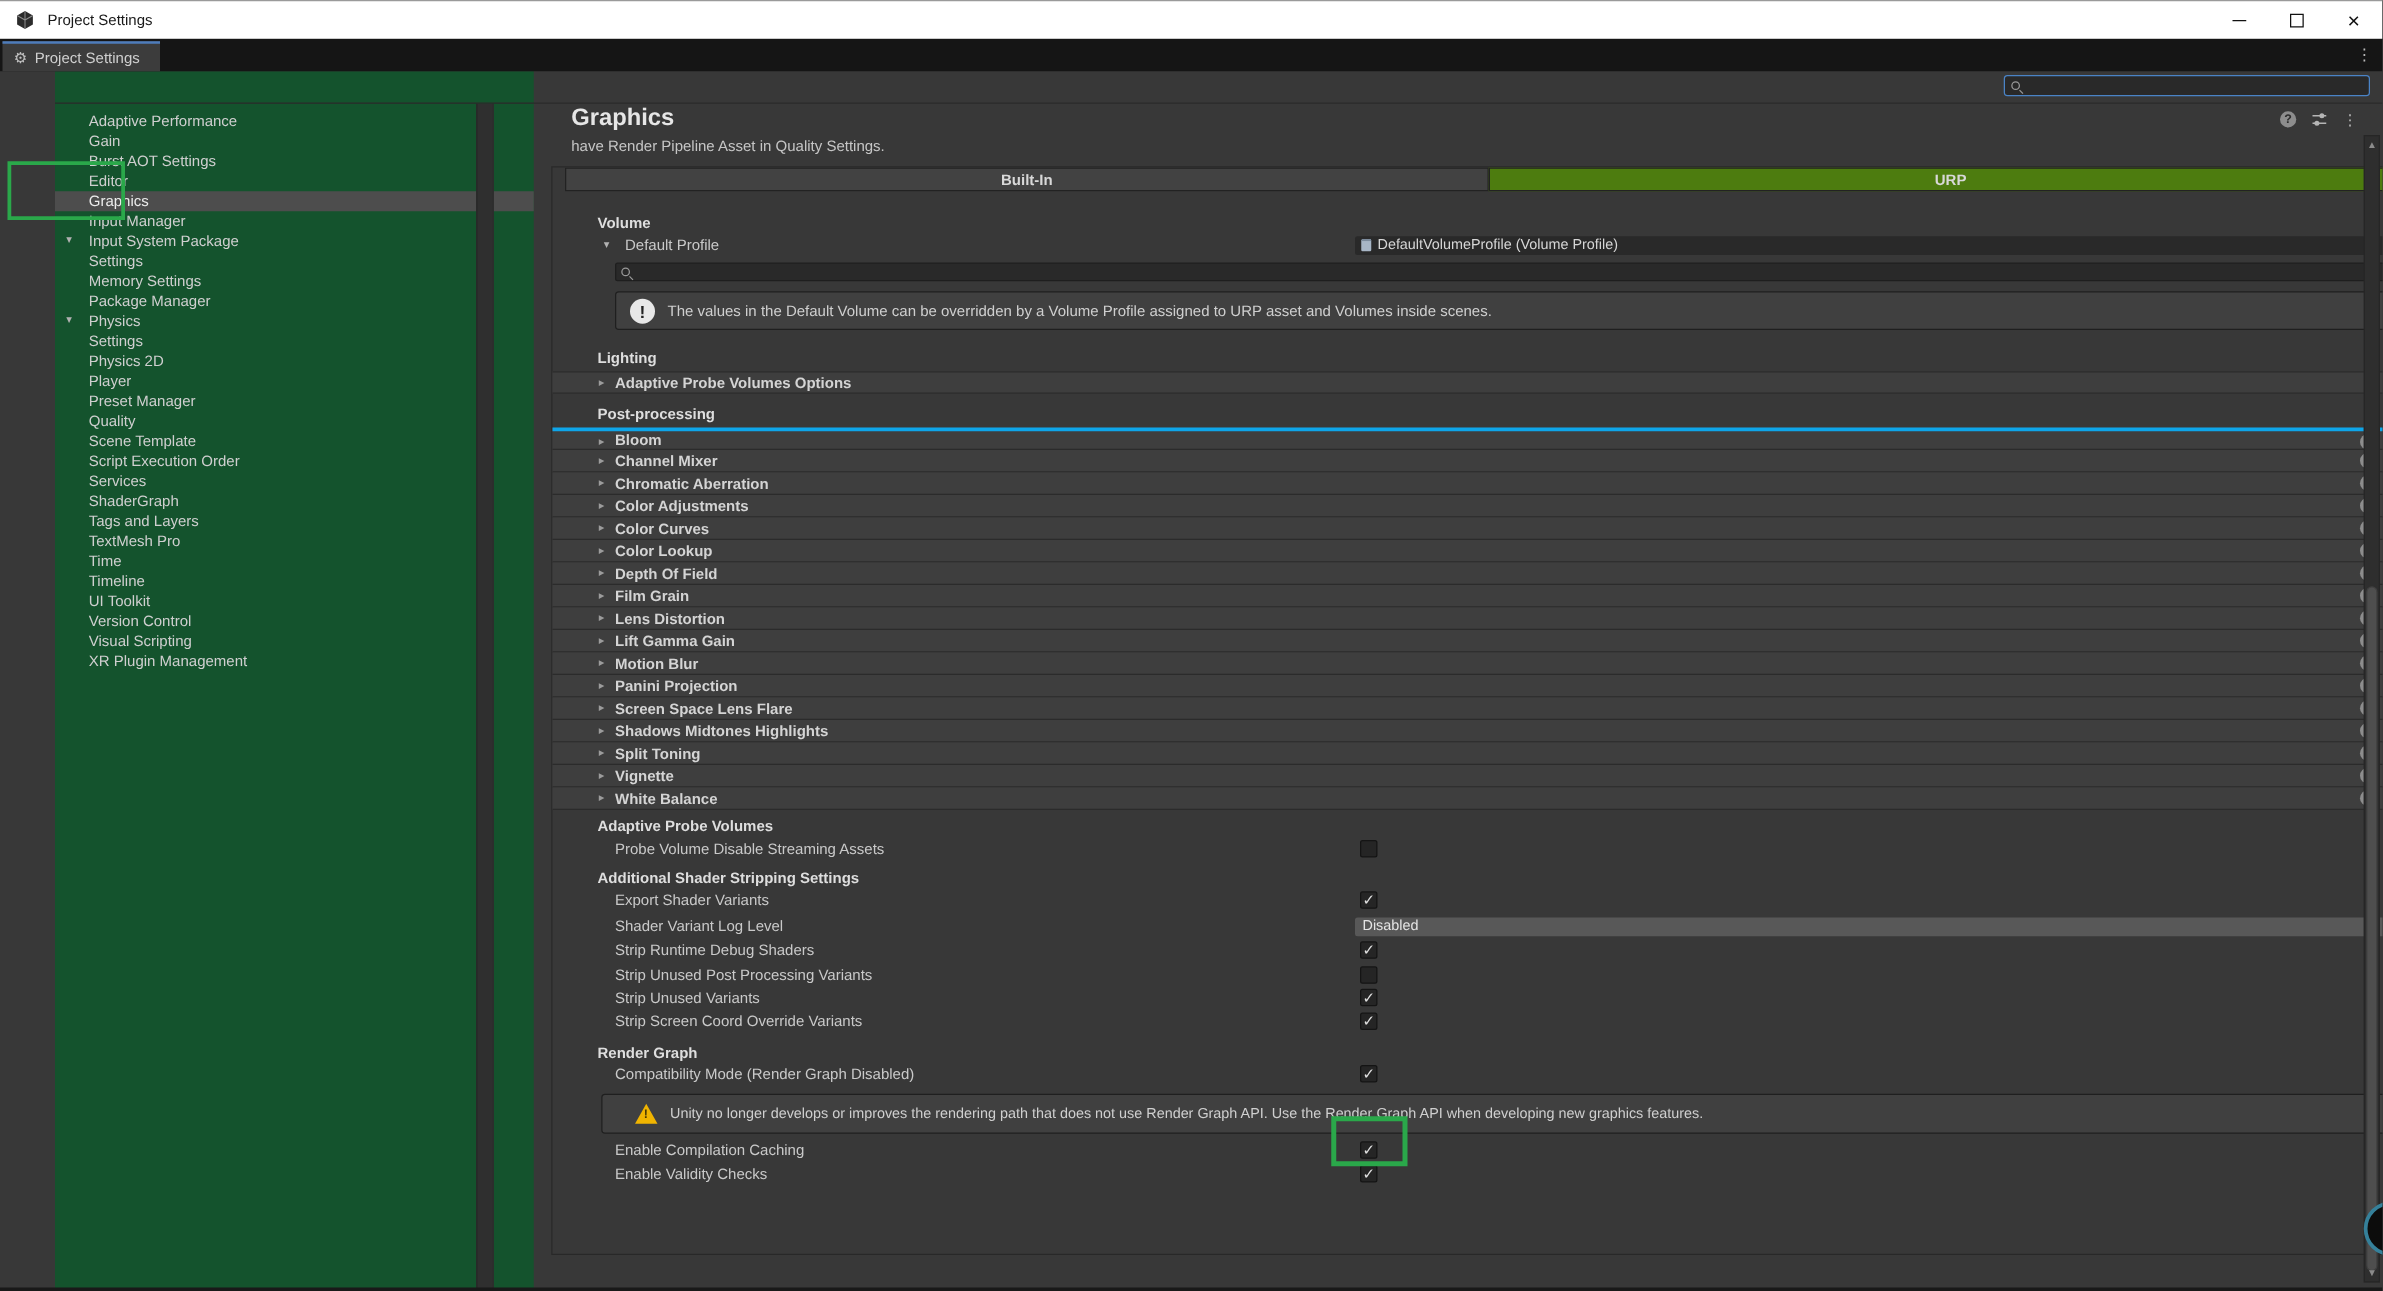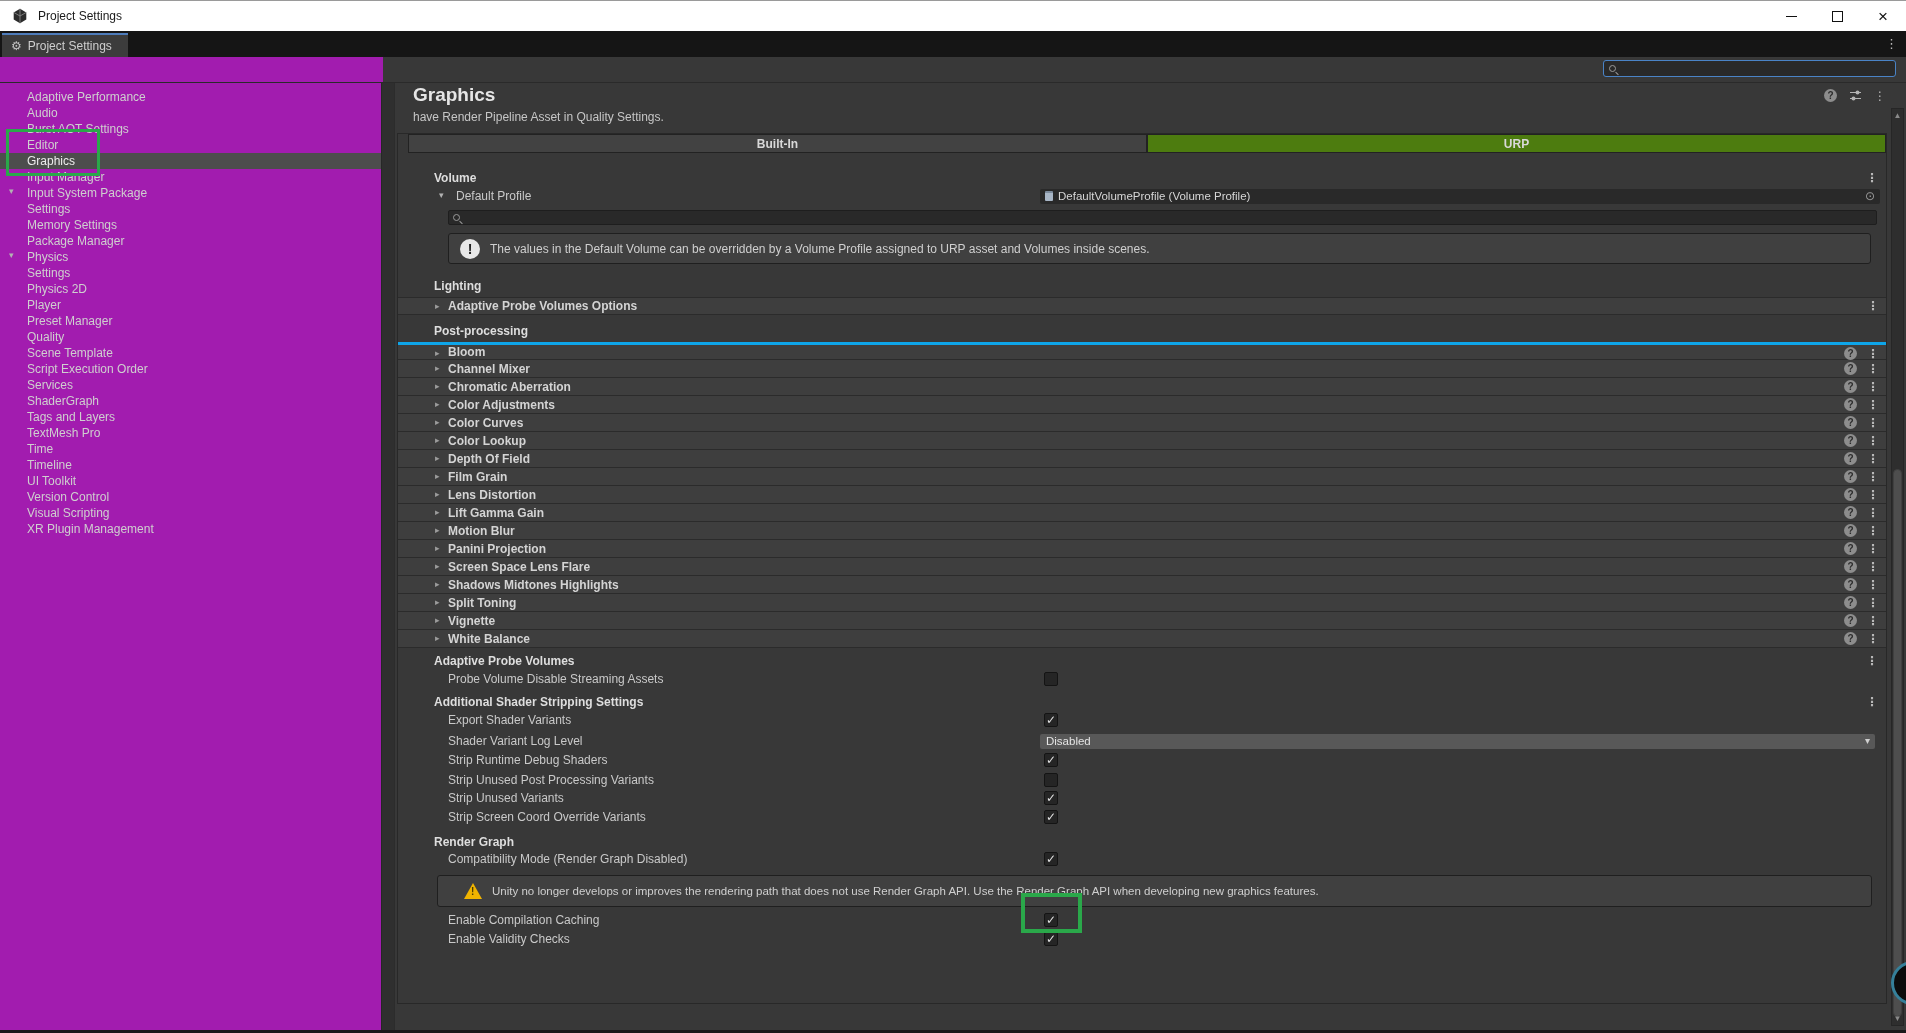--- a/index.html
+++ b/index.html
@@ -26,21 +26,21 @@
   .doc-tab { position:absolute; left:2px; bottom:0; height:24px; background:#3c3c3c;
     border-top:2px solid var(--tab-accent,#4e7cbb); display:flex; align-items:center;
     padding:0 16px 0 9px; gap:6px; color:#cfcfcf; font-size:12px; }
   .gear-glyph { font-size:12px; color:#c2c2c2; }
   .gear-glyph::after { content:"⚙"; }
   .kebab { color:#b8b8b8; font-size:12px; line-height:1; }
   .kebab::after { content:"⋮"; }
   .tabbar-kebab { position:absolute; right:8px; top:6px; font-size:13px; }
   
   .bodywrap { position:absolute; top:57px; left:0; right:0; bottom:0; display:flex; }
-  .sidebar { width:383px; position:relative; background:#a21caf; }
+  .sidebar { width:383px; position:relative; background:#14532d;margin-left:44px; }
   .sidebar-top { height:26px; border-bottom:1px solid #2a2a2a; }
   .side-list { margin-top:6px; }
   .side-row { height:16px; display:flex; align-items:center; padding-left:27px;
     font-size:12px; color:#cfcfcf; position:relative; }
   .side-row.selected { background:#4d4d4d; color:#ececec; }
   .side-row.indent { }
   .side-fold { position:absolute; left:9px; top:1px; font-size:9px; color:#b2b2b2; visibility:hidden; }
   .side-fold.show { visibility:visible; }
   .side-fold::after { content:"▾"; }
   .side-gutter { position:absolute; left:381px; top:26px; bottom:0; width:14px;
@@ -179,21 +179,21 @@
     <div class="sidebar-top"></div>
     <div class="side-list">
 
         <div class="side-row">
 
           <span>Adaptive Performance</span>
         </div>
 
         <div class="side-row">
 
-          <span>Audio</span>
+          <span>Gain</span>
         </div>
 
         <div class="side-row">
 
           <span>Burst AOT Settings</span>
         </div>
 
         <div class="side-row">
 
           <span>Editor</span>

